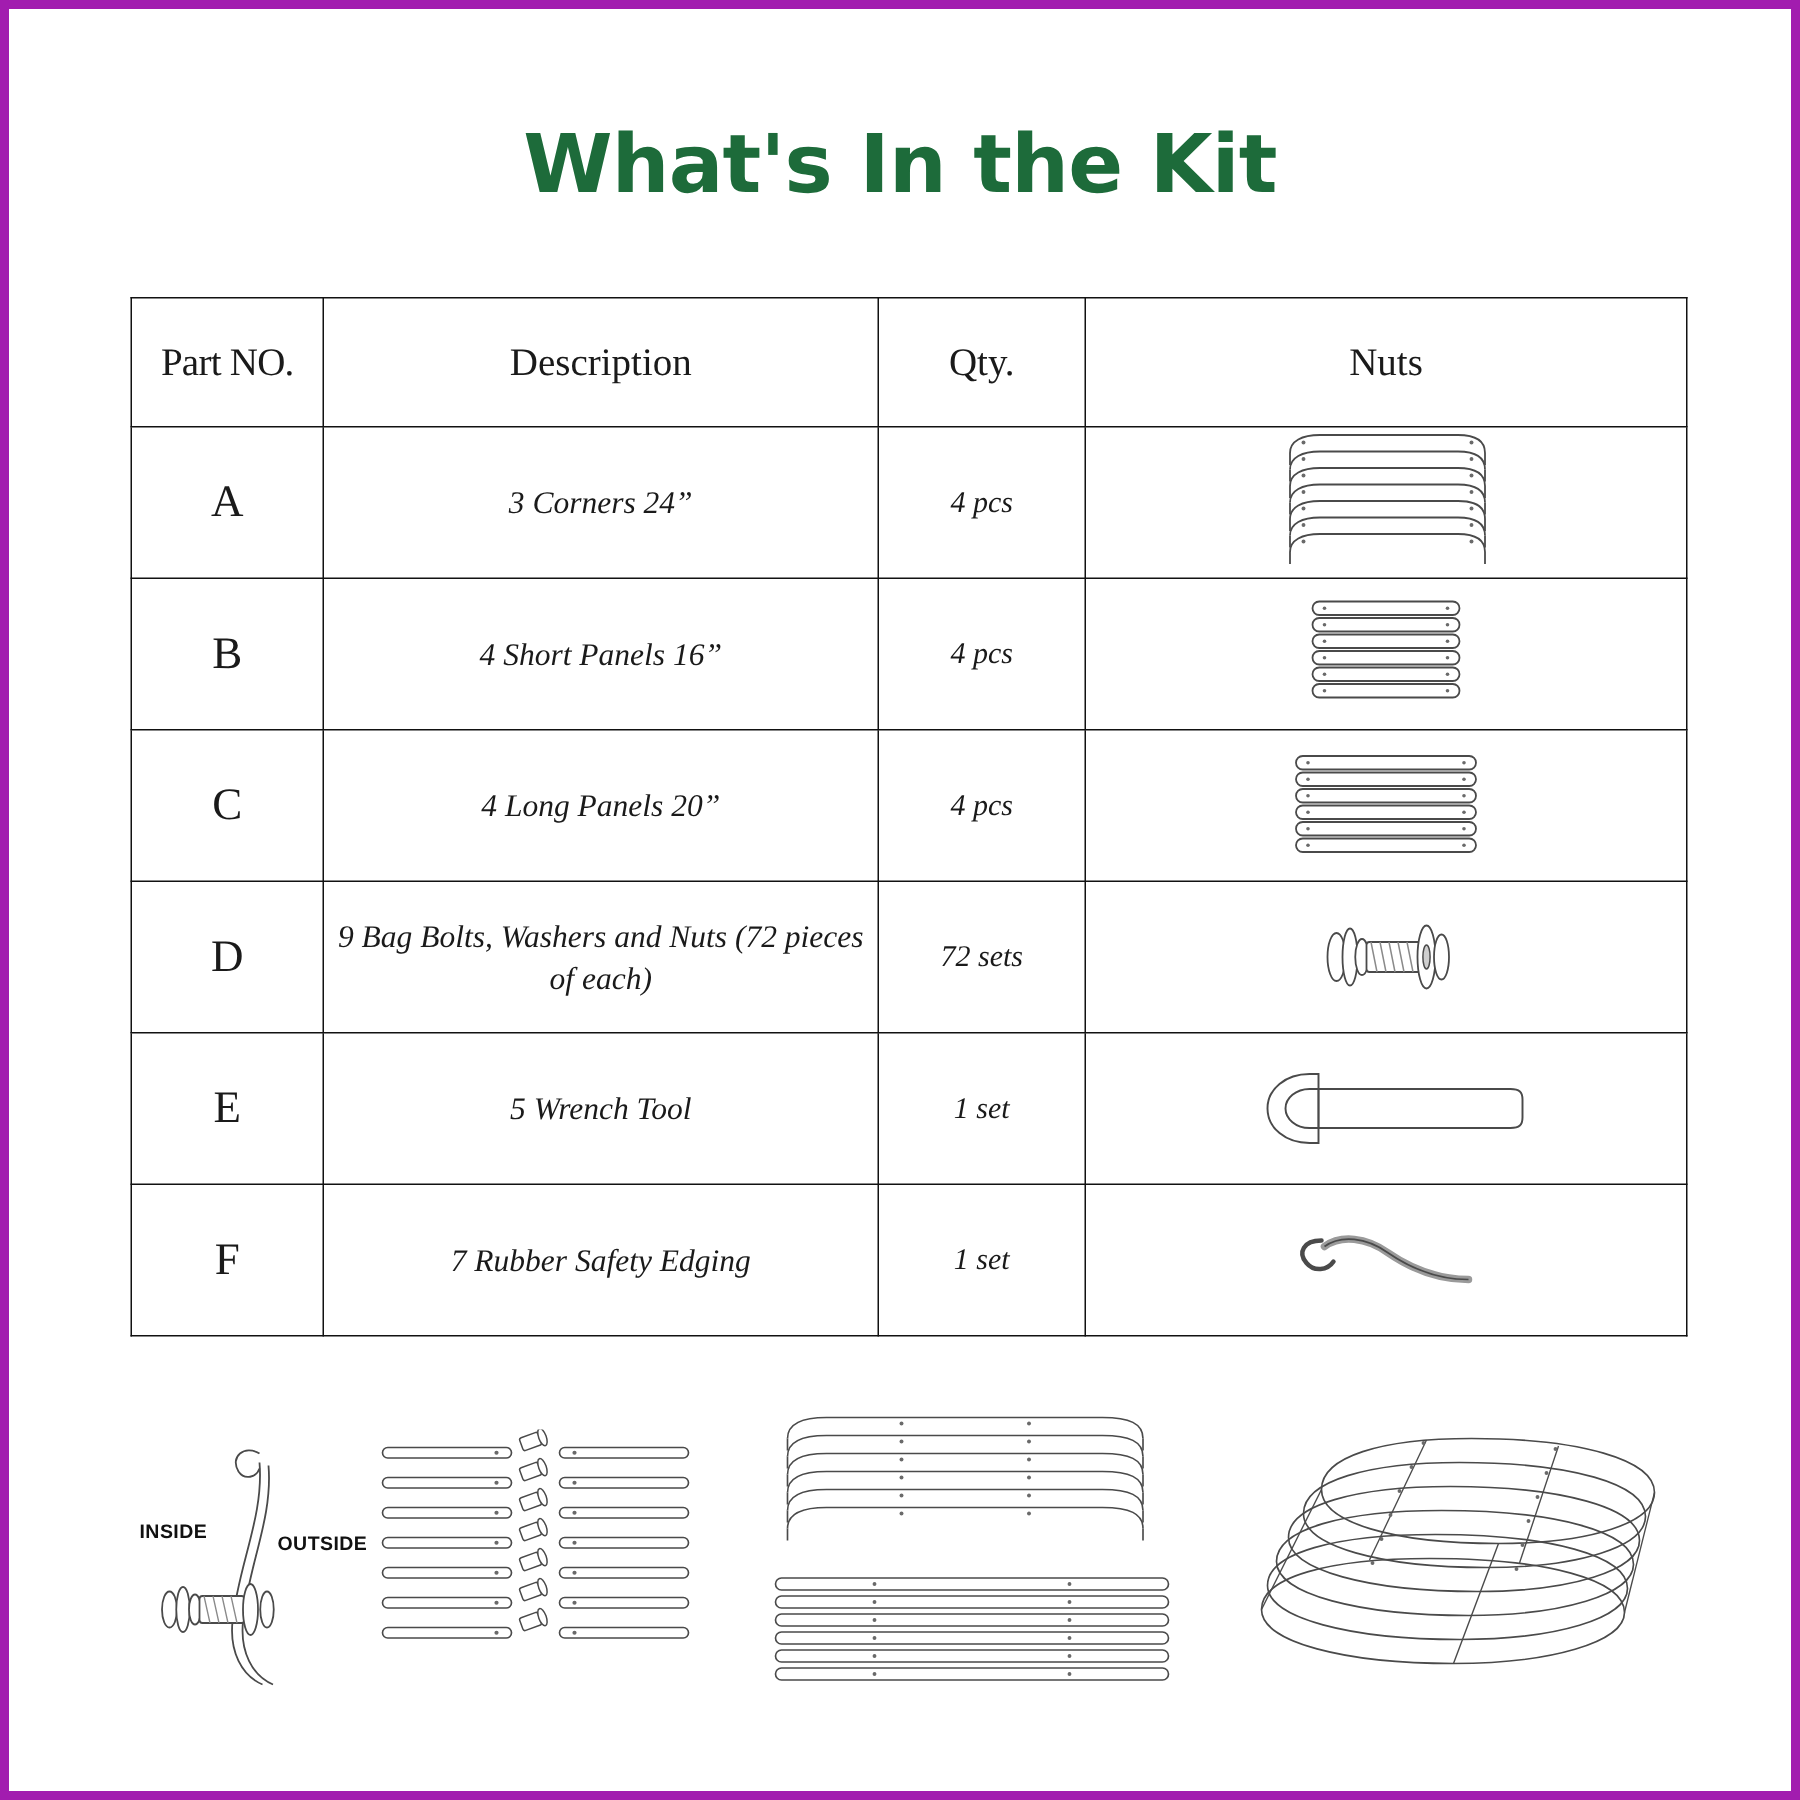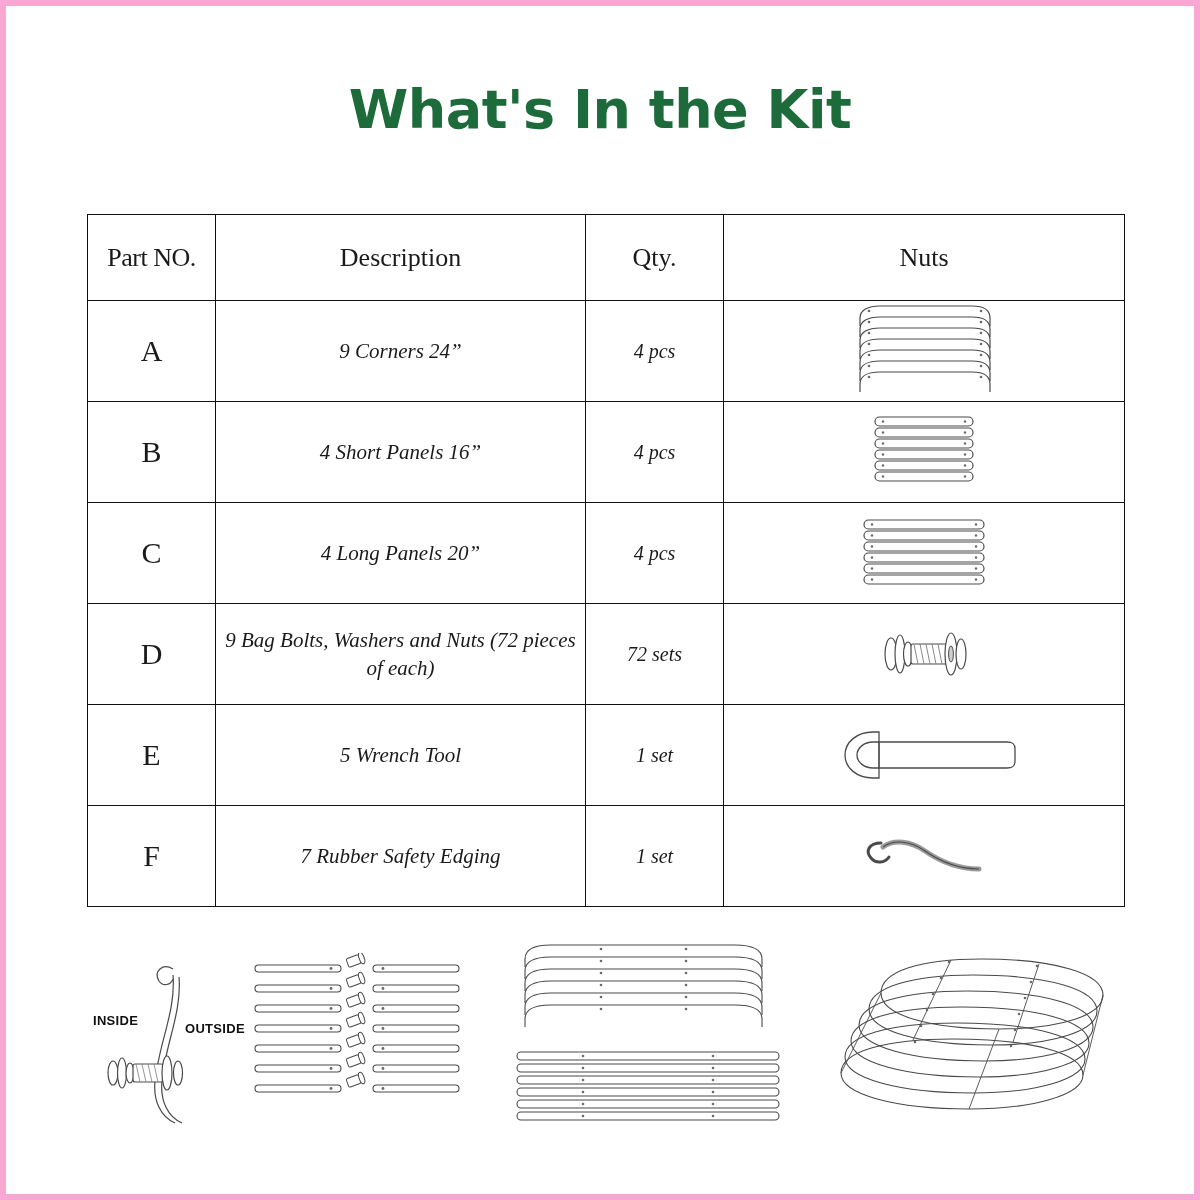--- a/index.html
+++ b/index.html
@@ -12,21 +12,21 @@
     background: #ffffff;
     font-family: "Liberation Sans", sans-serif;
     color: #1a1a1a;
     overflow: hidden;
   }
   .page {
     position: relative;
     width: 1200px;
     height: 1200px;
     box-sizing: border-box;
-    border: 6px solid #f9a8d4;
+    border: 6px solid #a21caf;
     background: #ffffff;
   }
 
   
   .title {
     text-align: center;
     font-size: 54px;
     font-weight: bold;
     color: #1d6b3a;
     letter-spacing: -0.5px;
@@ -38,21 +38,20 @@
   .kit-table-wrap {
     position: absolute;
     left: 81px;
     top: 192px;
     width: 1037px;
   }
   table.kit {
     border-collapse: collapse;
     width: 100%;
     table-layout: fixed;
-    margin-top: 16px;
   }
   table.kit td, table.kit th {
     border: 1.5px solid #111;
     text-align: center;
     vertical-align: middle;
     padding: 0;
   }
   .col-part   { width: 128px; }
   .col-desc   { width: 370px; }
   .col-qty    { width: 138px; }
@@ -134,21 +133,21 @@
           <th class="hdr-part">Part NO.</th>
           <th>Description</th>
           <th>Qty.</th>
           <th>Nuts</th>
         </tr>
       </thead>
       <tbody>
 
         <tr>
           <td class="part-letter">A</td>
-          <td class="desc-cell">9 Corners 24”</td>
+          <td class="desc-cell">3 Corners 24”</td>
           <td class="qty-cell">4 pcs</td>
           <td class="parts-cell">
             <svg class="art" width="140" height="95" viewBox="0 0 140 95">
               <g fill="none" stroke="#4a4a4a" stroke-width="1.2">
                 <g>
                   <path d="M6 14 C6 6, 14 2, 26 2 L118 2 C130 2, 136 6, 136 14"></path>
                   <path d="M6 25 C6 17, 14 13, 26 13 L118 13 C130 13, 136 17, 136 25"></path>
                   <path d="M6 36 C6 28, 14 24, 26 24 L118 24 C130 24, 136 28, 136 36"></path>
                   <path d="M6 47 C6 39, 14 35, 26 35 L118 35 C130 35, 136 39, 136 47"></path>
                   <path d="M6 58 C6 50, 14 46, 26 46 L118 46 C130 46, 136 50, 136 58"></path>

